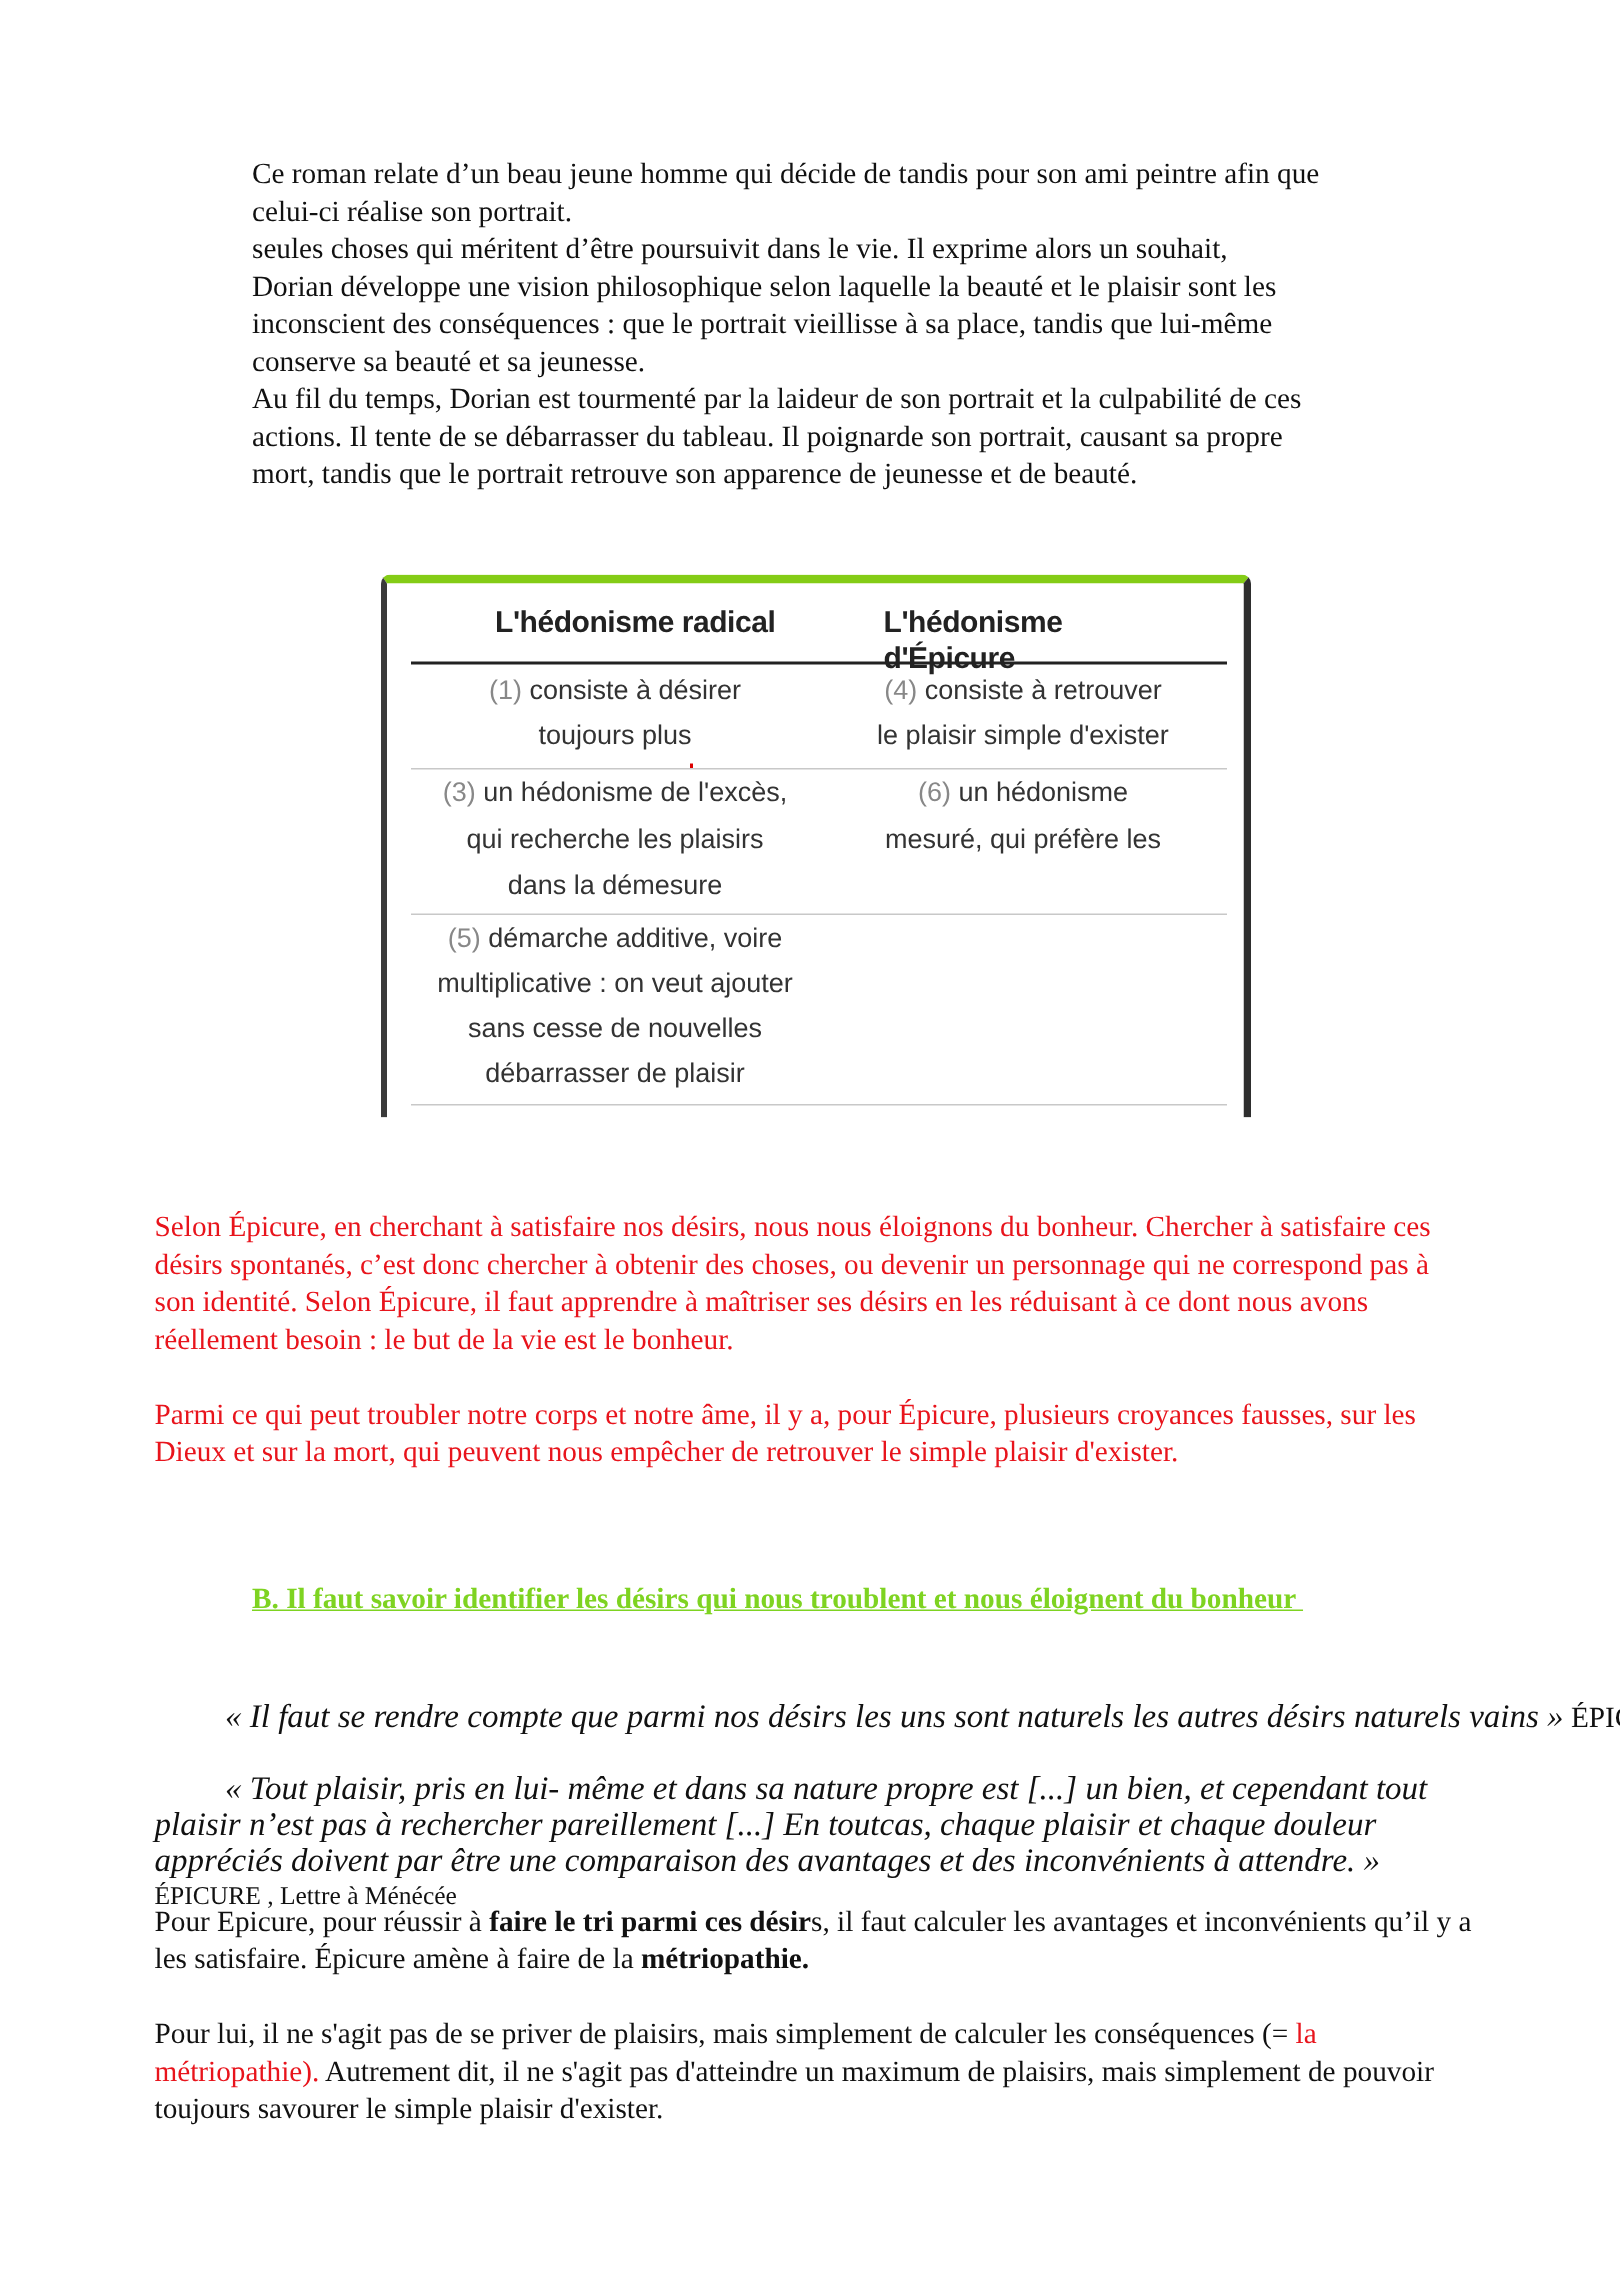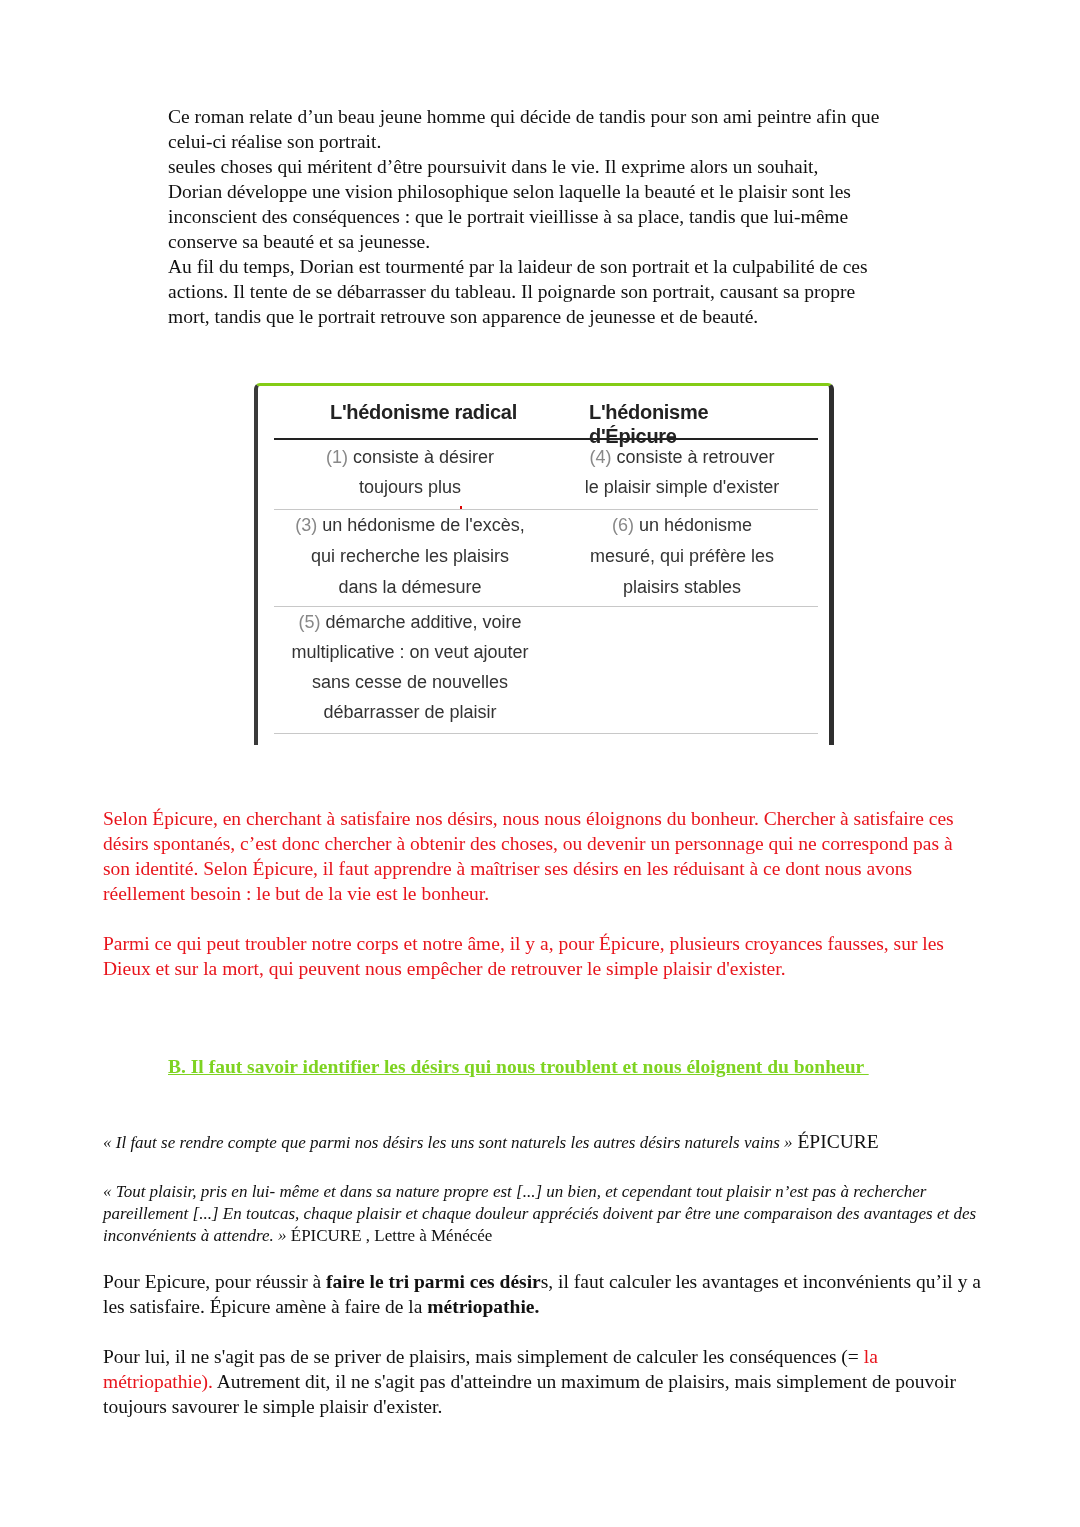--- a/index.html
+++ b/index.html
@@ -3,42 +3,42 @@
 <meta charset="utf-8">
 <style>
   html, body { margin: 0; padding: 0; background: #ffffff; }
   body { width: 1080px; height: 1527px; position: relative; overflow: hidden;
          font-family: "Liberation Serif", serif; color: #111; }
   .p { position: absolute; font-size: 19.5px; line-height: 25px; margin: 0; }
   .intro { left: 168px; top: 104px; width: 800px; }
   .intro span { display: block; }
 
   .table-frame { position: absolute; left: 254px; top: 383px; width: 580px; height: 362px;
-                 border-top: 3px solid #84cc16; border-left: 4px solid #3a3a3a; border-right: 5px solid #2e2e2e;
+                 border-top: 6px solid #84cc16; border-left: 4px solid #3a3a3a; border-right: 5px solid #2e2e2e;
                  border-top-left-radius: 6px; border-top-right-radius: 6px; box-sizing: border-box; background: #fff; }
   .tbl { position: absolute; left: 16px; top: 0; width: 544px; font-family: "Liberation Sans", sans-serif; color: #333; }
   .th-row { position: relative; height: 52px; border-bottom: 2px solid #222; }
   .th { position: absolute; top: 14px; font-weight: bold; font-size: 20px; line-height: 24px; color: #222; letter-spacing: -0.3px; }
   .th.left { left: 56px; }
   .th.right { left: 315px; width: 160px; }
   .row { display: flex; border-bottom: 1px solid #c8c8c8; }
   .cell { width: 50%; text-align: center; font-size: 18px; color: #333; }
   .num { color: #888; }
   .r1 .cell { line-height: 30px; padding: 2px 0 7px; }
   .r2 .cell { line-height: 31px; padding: 0 0 3px; }
   .r3 .cell { line-height: 30px; padding: 0 0 6px; }
   .red-dot { position: absolute; left: 202px; top: 120px; width: 2px; height: 3px; background: #d00; }
 
   .red { color: #e8141c; }
   .epi1 { left: 103px; top: 806px; width: 870px; }
   .epi2 { left: 103px; top: 931px; width: 870px; }
   .heading { position: absolute; left: 168px; top: 1056px; font-size: 19.5px; font-weight: bold;
              color: #7ed321; text-decoration: underline; margin: 0; white-space: pre; }
   .quote1 { position: absolute; left: 103px; top: 1131px; font-size: 19.5px; white-space: nowrap; }
-  .quote1 i, .quote2 i { font-size: 17px; }
+  .quote1 i, .quote2 i { font-size: 22px; margin-left: 47px; }
   .quote2 { position: absolute; left: 103px; top: 1181px; width: 880px; font-size: 17px; line-height: 22px; }
   .quote2 .auth { font-size: 17px; font-style: normal; }
   .tri { left: 103px; top: 1269px; width: 880px; }
   .conseq { left: 103px; top: 1344px; width: 880px; }
 </style>
 </head>
 <body>
 
 <div class="p intro">
   <span>Ce roman relate d’un beau jeune homme qui décide de tandis pour son ami peintre afin que</span>
@@ -71,21 +71,20 @@
         </div>
         <div class="row r2">
           <div class="cell">
             <div><span class="num">(3)</span> un hédonisme de l'excès,</div>
             <div>qui recherche les plaisirs</div>
             <div>dans la démesure</div>
           </div>
           <div class="cell">
             <div><span class="num">(6)</span> un hédonisme</div>
             <div>mesuré, qui préfère les</div>
-            <div>plaisirs stables</div>
           </div>
         </div>
         <div class="row r3">
           <div class="cell">
             <div><span class="num">(5)</span> démarche additive, voire</div>
             <div>multiplicative : on veut ajouter</div>
             <div>sans cesse de nouvelles</div>
             <div>débarrasser de plaisir</div>
           </div>
         </div>

